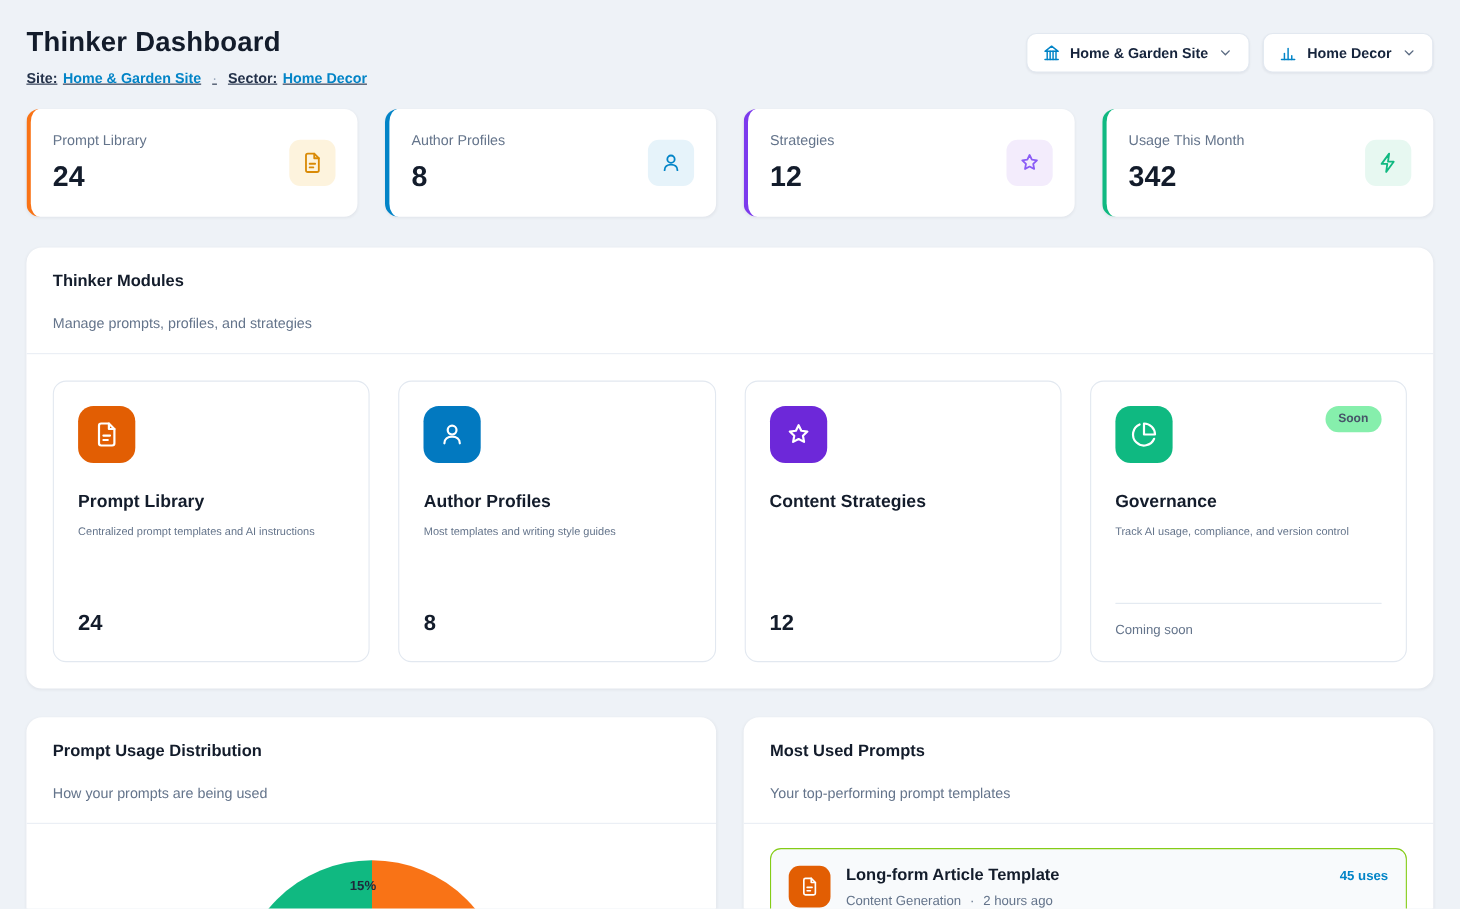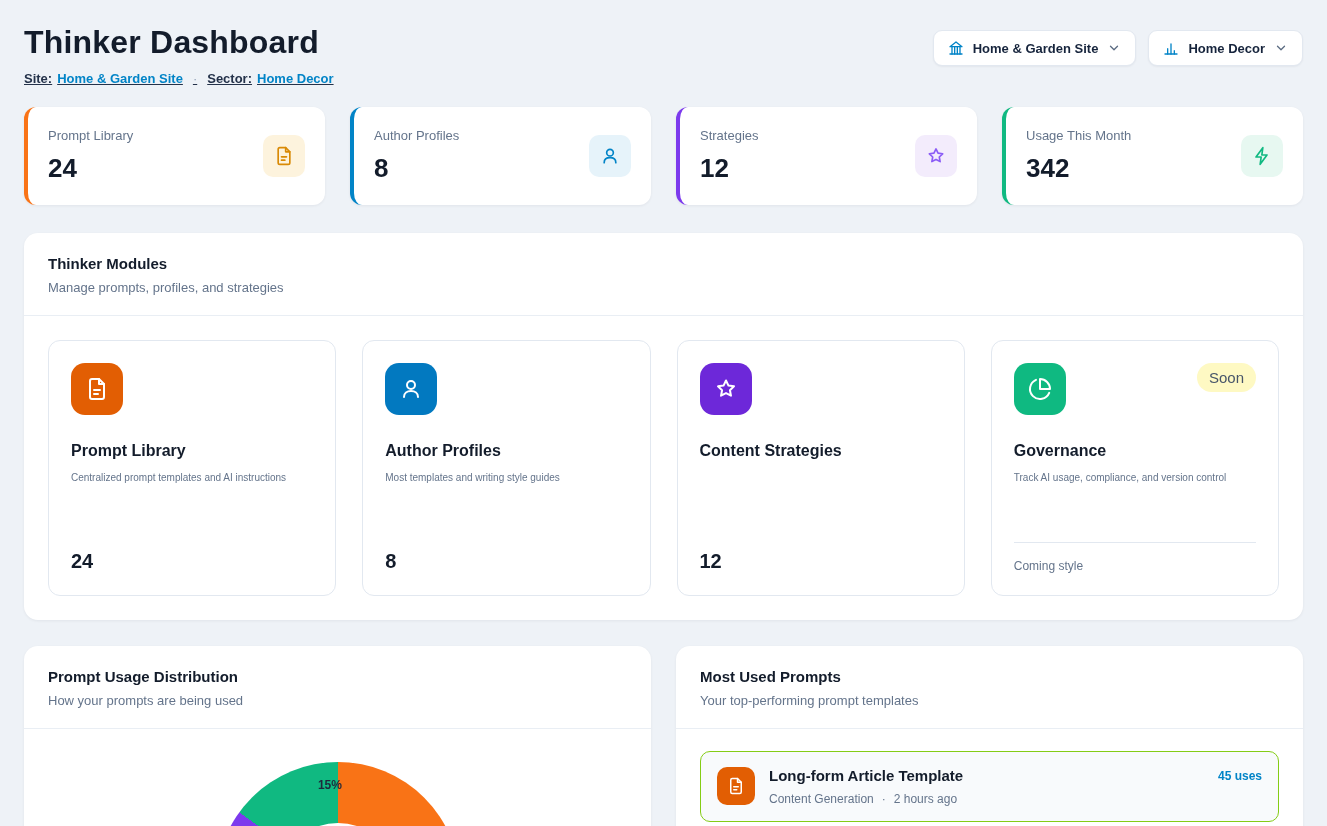--- a/index.html
+++ b/index.html
@@ -7,21 +7,21 @@
   body {
     width:1327px; height:826px; overflow:hidden;
     background:#eef2f7;
     font-family:"Liberation Sans", sans-serif;
     color:#0f172a;
   }
   .page { padding:22px 24px; }
 
   
   .topbar { display:flex; justify-content:space-between; align-items:flex-start; }
-  .page-title { font-size:32px; font-weight:800; margin:2px 0 10px; color:#131c2b; letter-spacing:.2px; }
+  .page-title { font-size:25px; font-weight:800; margin:2px 0 10px; color:#131c2b; letter-spacing:.2px; }
   .breadcrumb { font-size:13px; font-weight:600; color:#24324a; display:flex; align-items:center; gap:5px;text-decoration:underline; }
   .breadcrumb a { color:#0284c7; text-decoration:none; cursor:pointer; }
   .breadcrumb .dot { color:#94a3b8; margin:0 5px; font-weight:400; }
   .selectors { display:flex; gap:12px; margin-top:8px; }
   .selector {
     display:flex; align-items:center; gap:9px;
     background:#fff; border:1px solid #e2e8f0; border-radius:9px;
     padding:9px 14px; cursor:pointer;
     font-family:"Liberation Sans", sans-serif;
     font-size:13px; font-weight:700; color:#16243c;
@@ -39,35 +39,35 @@
   }
   .stat-label { font-size:13px; color:#64748b; margin-bottom:10px; }
   .stat-value { font-size:26px; font-weight:800; color:#131c2b; }
   .stat-icon { width:42px; height:42px; border-radius:10px; display:flex; align-items:center; justify-content:center; }
 
   
   .panel { background:#fff; border-radius:14px; box-shadow:0 1px 3px rgba(15,23,42,.06); overflow:hidden; }
   .modules-panel { margin-top:28px; }
   .panel-head { padding:22px 24px 20px; }
   .panel-title { font-size:15px; font-weight:700; color:#131c2b; }
-  .panel-sub { font-size:13px; color:#64748b; margin-top:8px; }
+  .panel-sub { font-size:13px; color:#64748b; margin-top:22px; }
   .divider { border-top:1px solid #e9eef4; }
 
   
   .modules-grid { display:grid; grid-template-columns:repeat(4,1fr); gap:26px; padding:24px; }
   .module-card {
     border:1px solid #e2e8f0; border-radius:12px; padding:22px;
     min-height:256px; display:flex; flex-direction:column; cursor:pointer; background:#fff;
   }
   .module-top { display:flex; justify-content:space-between; align-items:flex-start; }
   .module-icon { width:52px; height:52px; border-radius:14px; color:#fff; display:flex; align-items:center; justify-content:center; }
   .module-title { font-size:16px; font-weight:800; color:#131c2b; margin-top:27px; }
   .module-desc { font-size:10px; color:#64748b; line-height:1.55; margin-top:10px; }
   .module-count { font-size:20px; font-weight:800; color:#131c2b; margin-top:auto; }
-  .soon-badge { background:#fef9c3; color:#475569; font-size:15px; font-weight:400; border-radius:999px; padding:6px 12px; }
+  .soon-badge { background:#86efac; color:#475569; font-size:11px; font-weight:700; border-radius:999px; padding:6px 12px; }
   .module-foot { border-top:1px solid #e2e8f0; margin-top:auto; padding-top:16px; font-size:12px; color:#64748b; }
 
   
   .bottom-grid { display:grid; grid-template-columns:1fr 1fr; gap:25px; margin-top:26px; }
   .bottom-grid .panel { height:430px; }
   .chart-wrap { position:relative; width:244px; height:244px; margin:33px auto 0; }
   .donut { width:100%; height:100%; border-radius:50%; }
   .donut-hole { position:absolute; left:50%; top:50%; width:122px; height:122px; transform:translate(-50%,-50%); background:#fff; border-radius:50%; }
   .donut-label { position:absolute; font-size:12px; font-weight:700; color:#1e293b; transform:translate(-50%,-50%); }
 
@@ -246,21 +246,21 @@
           <div class="module-icon" style="background: rgb(15, 185, 129);">
             <svg width="24" height="24" viewBox="0 0 24 24" fill="none" stroke="currentColor" stroke-width="2" stroke-linecap="round" stroke-linejoin="round">
                 <path d="M21.21 15.89A10 10 0 1 1 8 2.83"></path>
                 <path d="M22 12A10 10 0 0 0 12 2v10z"></path>
               </svg>
           </div>
           <span class="soon-badge">Soon</span>
         </div>
         <div class="module-title">Governance</div>
         <div class="module-desc">Track AI usage, compliance, and version control</div>
-        <div class="module-foot">Coming style</div>
+        <div class="module-foot">Coming soon</div>
       </div>
 
     </div>
   </section>
 
   <section class="bottom-grid">
 
     <div class="panel">
       <div class="panel-head">
         <div class="panel-title">Prompt Usage Distribution</div>

